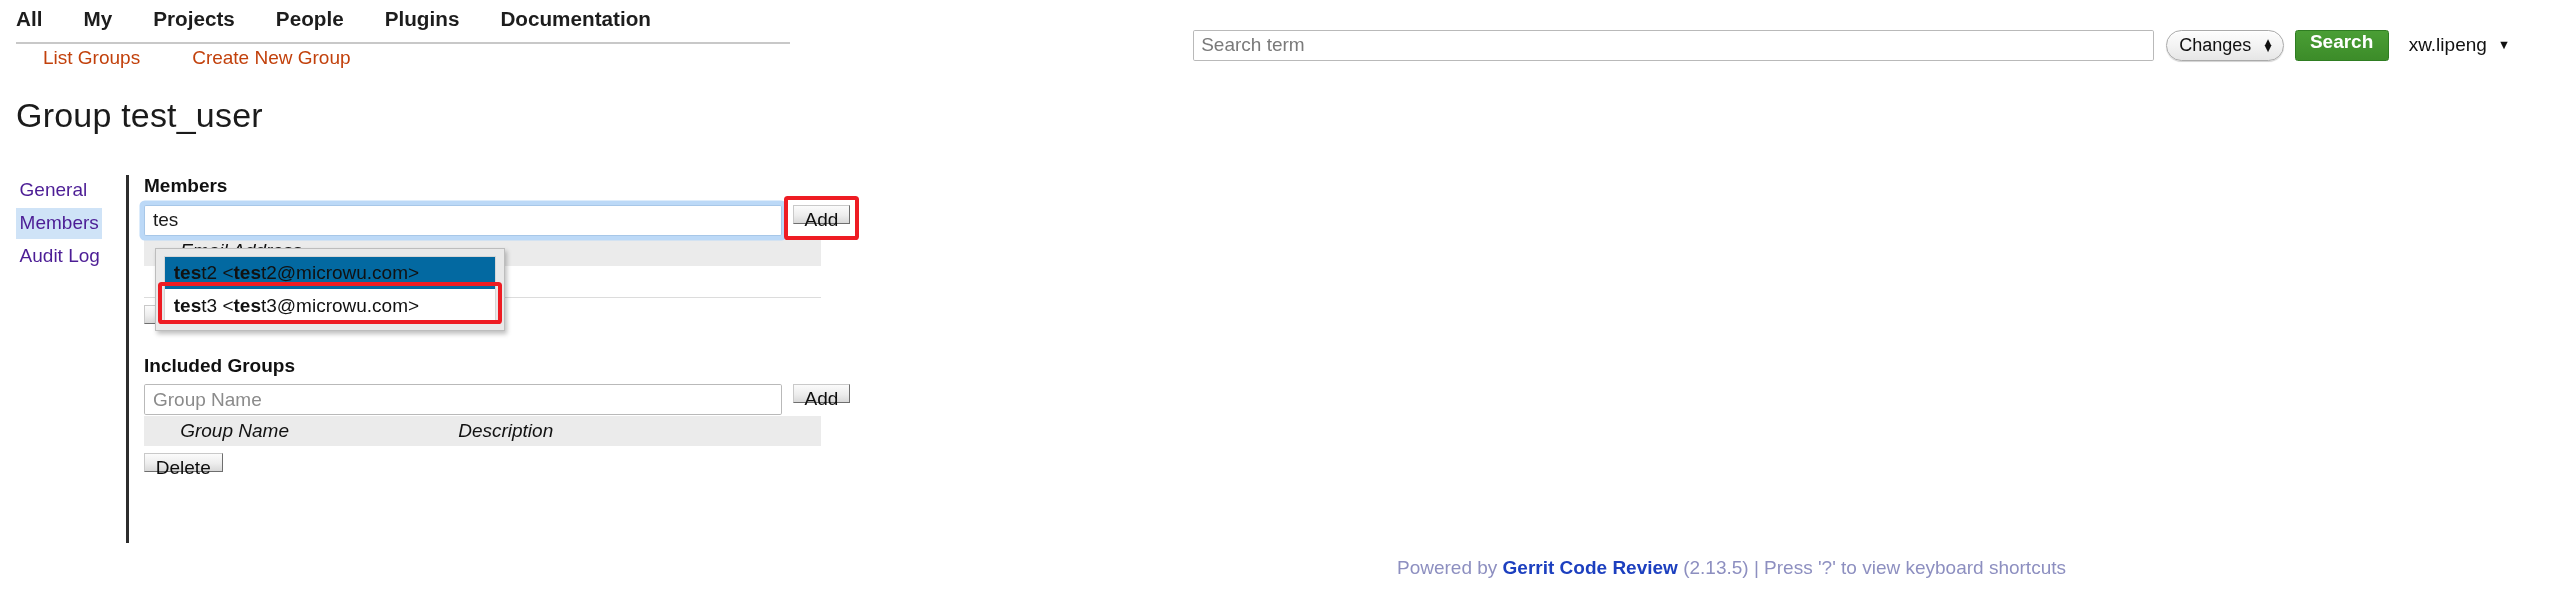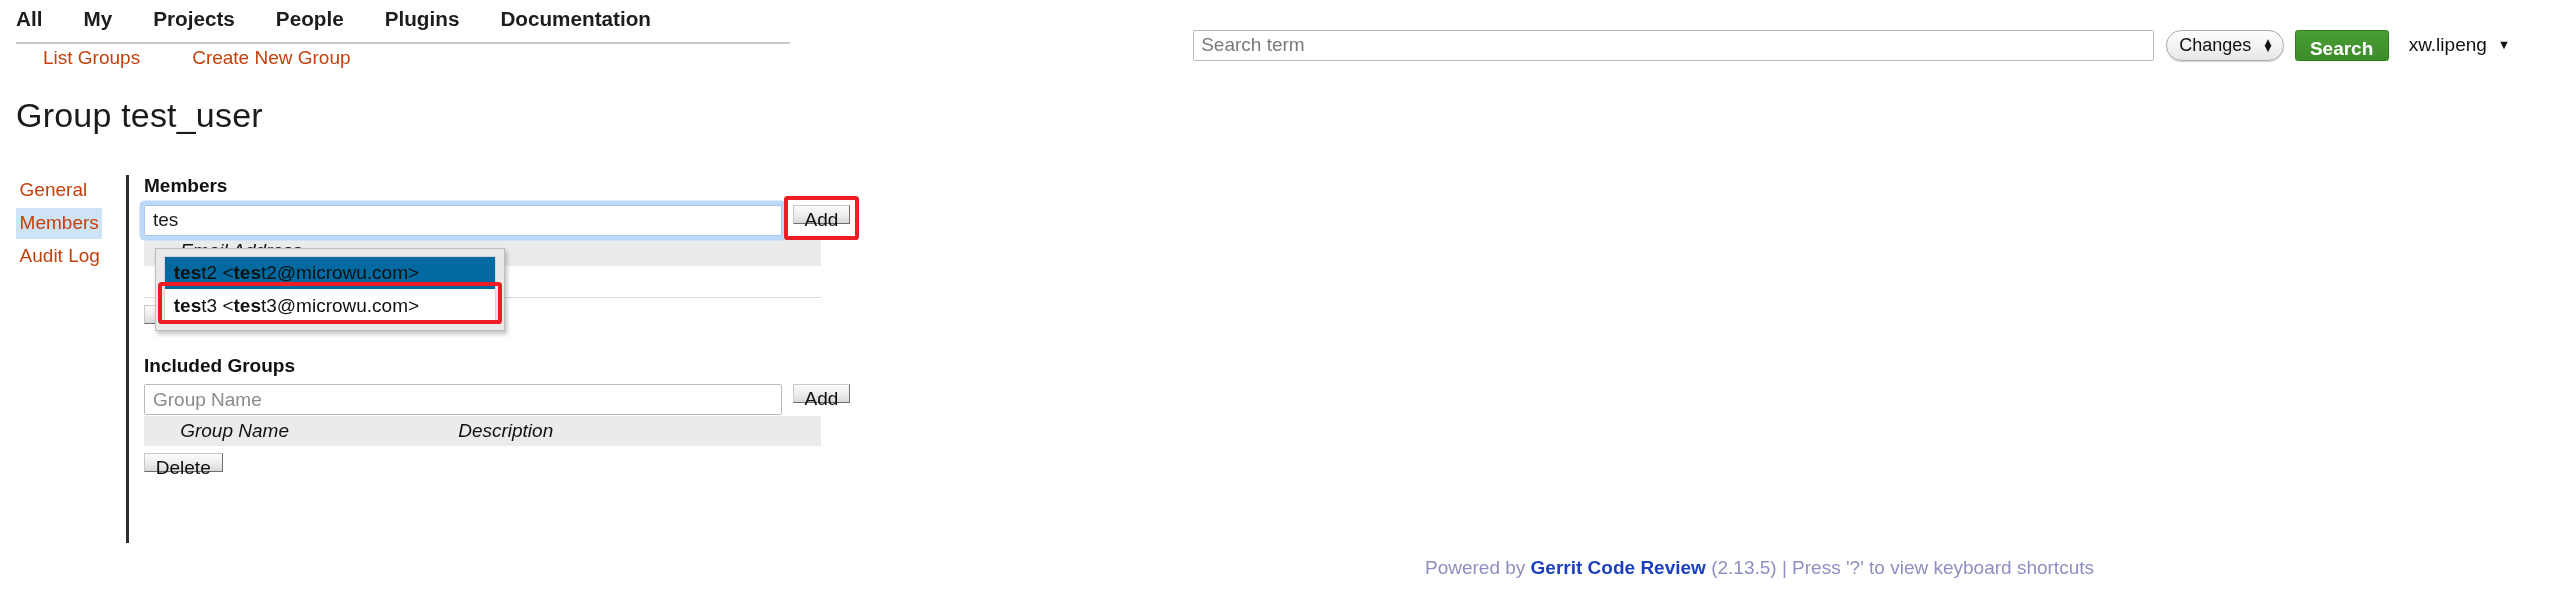--- a/index.html
+++ b/index.html
@@ -117,21 +117,21 @@
     height: 30.5px;
     box-sizing: border-box;
     border: 0.9px solid #2f7d22;
     border-radius: 2.7px;
     background: linear-gradient(to bottom, #4a9e35 0%, #3c8c29 100%);
     color: #fff;
     font-weight: bold;
     font-size: 19px;
     padding: 0 14.4px;
     display: flex;
-    align-items: flex-end;
+    align-items: flex-start;
     cursor: pointer;
   }
 
   #user-menu {
     margin-left: 20px;
     display: flex;
     align-items: center;
     gap: 10.8px;
     font-size: 19px;
     color: #111;
@@ -167,21 +167,21 @@
   }
 
   #menu-column {
     position: absolute;
     left: 16px;
     top: 0;
     width: 99px;
   }
   .menu-item {
     font-size: 19px;
-    color: #c2410c;
+    color: #4c1d95;
     line-height: 30.5px;
     padding: 0 3.6px;
     cursor: pointer;
     display: inline-block;
     white-space: nowrap;
   }
   .menu-item.selected {
     background: #cfe3f7;
   }
   .menu-row { margin-bottom: 2.7px; }
@@ -348,21 +348,20 @@
   #footer {
     position: absolute;
     left: 0;
     top: 557px;
     width: 2082px;
     text-align: right;
     padding-right: 16px;
     box-sizing: border-box;
     font-size: 19px;
     color: #8d8fc0;
-    margin-left: 28px;
   }
   #footer a {
     color: #1c3fbf;
     font-weight: bold;
     text-decoration: none;
   }
 </style>
 </head>
 <body>
 

